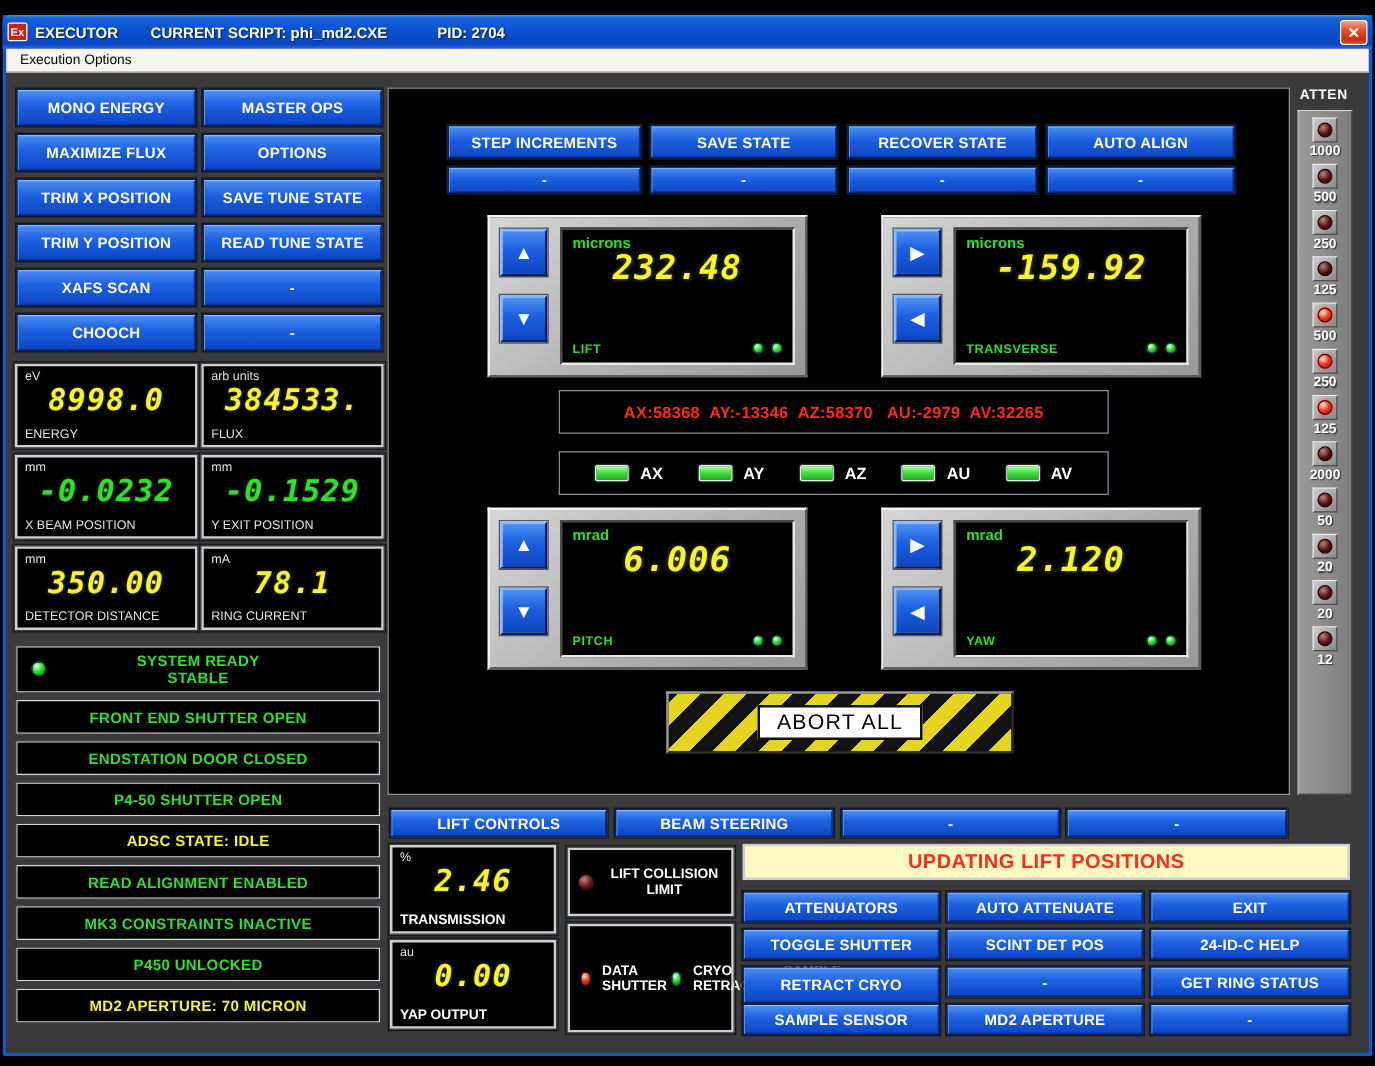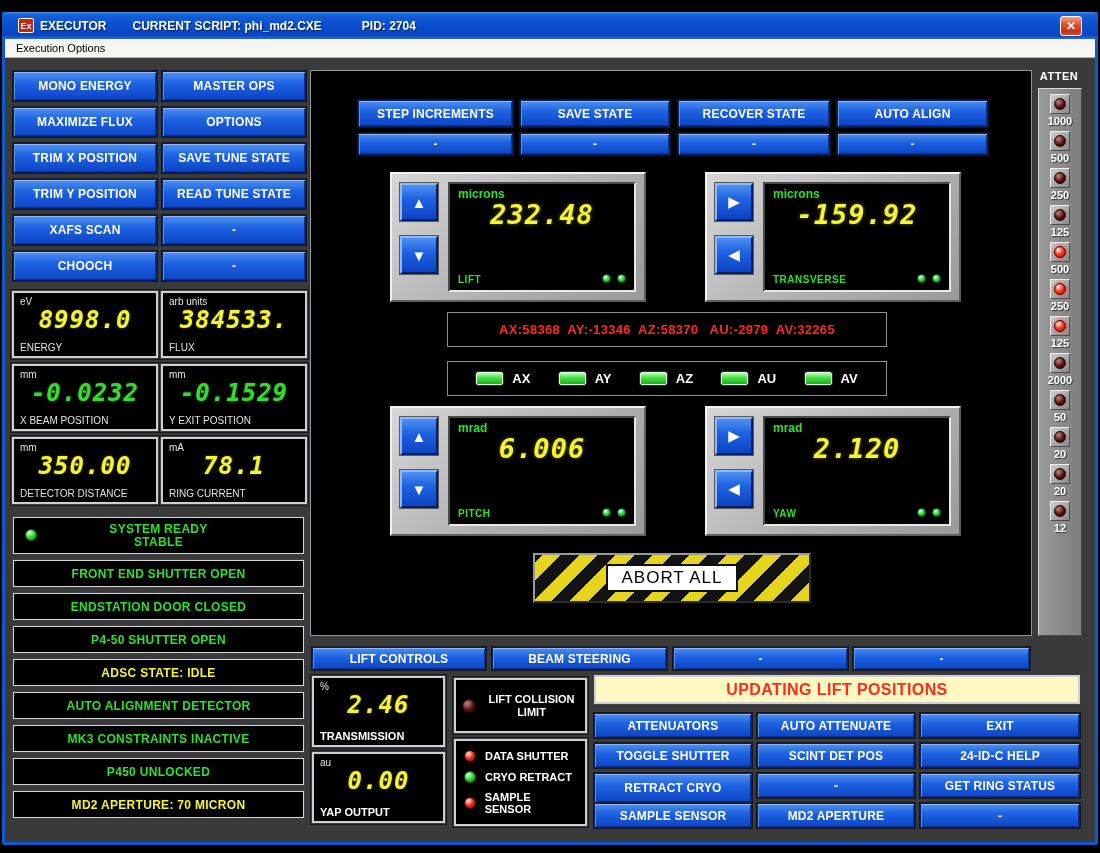--- a/index.html
+++ b/index.html
@@ -13,21 +13,21 @@
   .win {
     position:absolute; left:2px; top:12px; width:1096px; height:833px;
     background:#3a3a3a;
     border:3px solid #0c59d0; border-top:none;
     border-radius:0 0 3px 3px;
   }
   .titlebar {
     position:absolute; left:2px; top:12px; width:1096px; height:27px;
     background:linear-gradient(180deg,#418ff0 0%,#1660d8 10%,#0a50d0 45%,#0846c0 86%,#2a6ae0 100%);
     border-radius:6px 6px 0 0;
-    display:flex; align-items:center; padding:0 16px;
+    display:flex; align-items:center; padding:0 4px;
     color:#fff; font-weight:bold; font-size:12px;
     text-shadow:1px 1px 1px #02225a;
   }
   .tb-icon {
     width:16px; height:15px; background:#c42410; border:1px solid #fff;
     color:#fff; font-size:9px; font-weight:bold; display:flex; align-items:center;
     justify-content:center; margin-right:6px; border-radius:2px; text-shadow:none;
   }
   .tb-title { margin-right:26px; }
   .tb-script { margin-right:40px; }
@@ -159,21 +159,21 @@
   .abort-lbl { background:#fff; border:2px solid #101010; color:#000;
     font-size:17px; padding:2px 14px; letter-spacing:1px; }
 
   
   .panel-black {
     position:absolute; background:#000;
     border:2px solid #cfcfcf; outline:1px solid #3c3f44; box-shadow:0 0 0 2px #17191c;
   }
   .coll-inner { display:flex; align-items:center; gap:8px; height:100%; padding:0 6px; }
   .coll-text { color:#fff; font-weight:bold; font-size:11px; line-height:13px; text-align:center; flex:1; }
-  .sh-rows { display:flex; flex-direction:column; justify-content:space-evenly; height:100%; padding:0 8px; }
+  .sh-rows { display:flex; flex-direction:row; justify-content:space-evenly; height:100%; padding:0 8px; }
   .sh-row { display:flex; align-items:center; gap:9px; }
   .sh-lbl { color:#fff; font-weight:bold; font-size:11px; }
   .banner {
     position:absolute; left:594px; top:675px; width:486px; height:29px;
     background:#fef9c3; border:2px solid #cfcfcf; outline:1px solid #3c3f44;
     display:flex; align-items:center; justify-content:center;
     font-weight:bold; font-size:16px; letter-spacing:.4px;
   }
 
   
@@ -276,21 +276,21 @@
   <div class="srow">
       <span style="color: rgb(46, 224, 46);">ENDSTATION DOOR CLOSED</span>
     </div>
   <div class="srow">
       <span style="color: rgb(46, 224, 46);">P4-50 SHUTTER OPEN</span>
     </div>
   <div class="srow">
       <span style="color: rgb(245, 243, 50);">ADSC STATE: IDLE</span>
     </div>
   <div class="srow">
-      <span style="color: rgb(46, 224, 46);">AUTO ALIGNMENT DETECTOR</span>
+      <span style="color: rgb(46, 224, 46);">READ ALIGNMENT ENABLED</span>
     </div>
   <div class="srow">
       <span style="color: rgb(46, 224, 46);">MK3 CONSTRAINTS INACTIVE</span>
     </div>
   <div class="srow">
       <span style="color: rgb(46, 224, 46);">P450 UNLOCKED</span>
     </div>
   <div class="srow">
       <span style="color: rgb(245, 243, 50);">MD2 APERTURE: 70 MICRON</span>
     </div>

